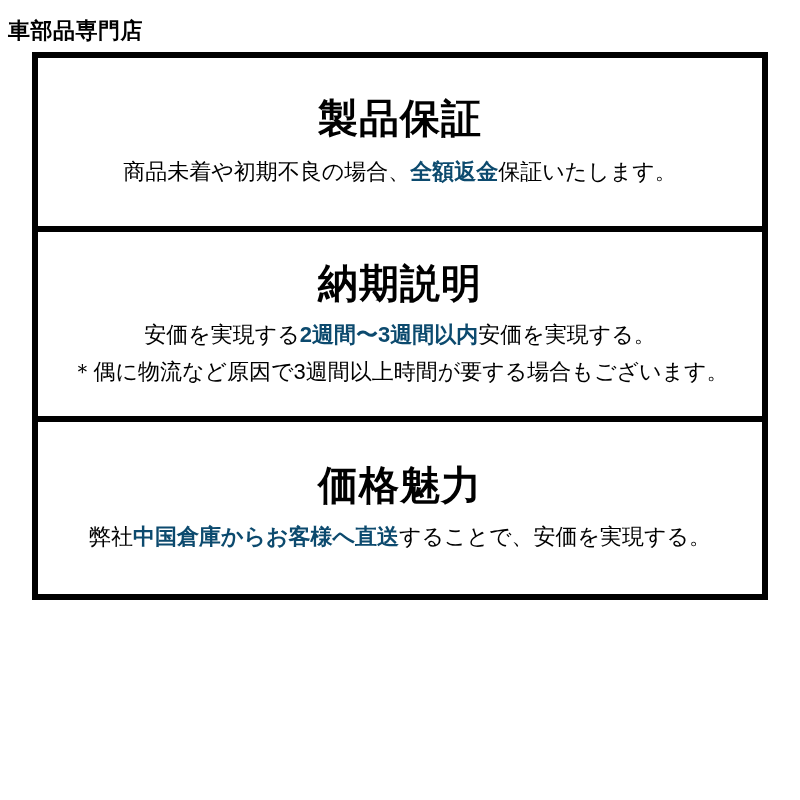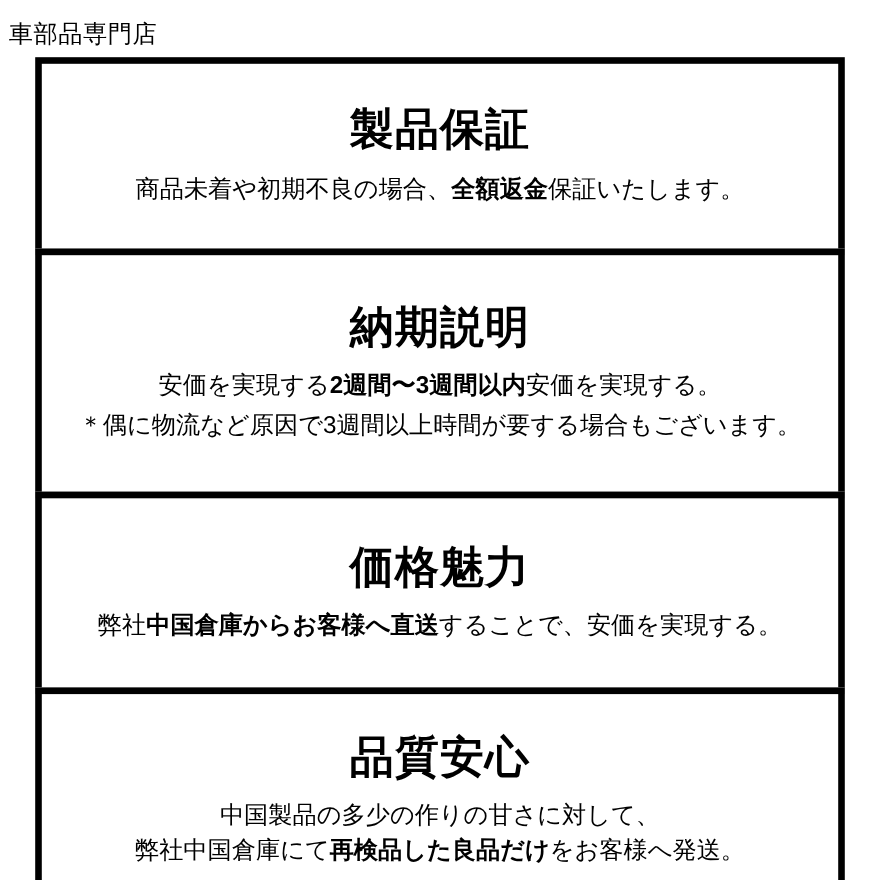--- a/index.html
+++ b/index.html
@@ -18,21 +18,21 @@
     position: relative;
     width: 800px;
     height: 800px;
     box-sizing: border-box;
   }
   .shop-title {
     position: absolute;
     left: 8px;
     top: 20px;
     font-size: 22px;
-    font-weight: normal;
+    font-weight: bold;
     letter-spacing: 0.5px;
     line-height: 1;
     color: #000;
   }
   .panels {
     position: absolute;
     left: 32px;
     top: 52px;
     width: 736px;
   }
@@ -41,21 +41,21 @@
     border: 6px solid #000000;
     background: #ffffff;
     margin-bottom: -6px;
     display: flex;
     flex-direction: column;
     align-items: center;
     justify-content: center;
     text-align: center;
   }
   .panel-1 { height: 180px; }
-  .panel-2 { height: 227px; }
+  .panel-2 { height: 196px; }
   .panel-3 { height: 184px; }
   .panel-4 { height: 206px; }
 
   .panel-heading {
     font-size: 40px;
     font-weight: bold;
     line-height: 1.1;
     letter-spacing: 1px;
     margin-bottom: 16px;
   }
@@ -69,21 +69,21 @@
     font-weight: normal;
     padding: 0 14px;
   }
   .panel-note {
     font-size: 22px;
     line-height: 1.4;
     margin-top: 6px;
     padding: 0 14px;
   }
   .hl {
-    color: #000000;
+    color: #0c4a6e;
     font-weight: bold;
   }
   .line { display: block; }
 </style>
 </head>
 <body>
 
 <div class="page">
 
   <div class="shop-title">車部品専門店</div>
@@ -105,26 +105,15 @@
       <div class="panel-note">＊偶に物流など原因で3週間以上時間が要する場合もございます。</div>
     </div>
 
     <div class="panel panel-3">
       <div class="panel-heading">価格魅力</div>
       <div class="panel-body">
         <span>弊社</span><span class="hl">中国倉庫からお客様へ直送</span><span>することで、安価を実現する。</span>
       </div>
     </div>
 
-    <div class="panel panel-4">
-      <div class="panel-heading">品質安心</div>
-      <div class="panel-body">
-        <span class="line">
-          <span>中国製品の多少の作りの甘さに対して、</span>
-        </span>
-        <span class="line">
-          <span>弊社中国倉庫にて</span><span class="hl">再検品した良品だけ</span><span>をお客様へ発送。</span>
-        </span>
-      </div>
-    </div>
 
   </div>
 </div>
 
 </body></html>

